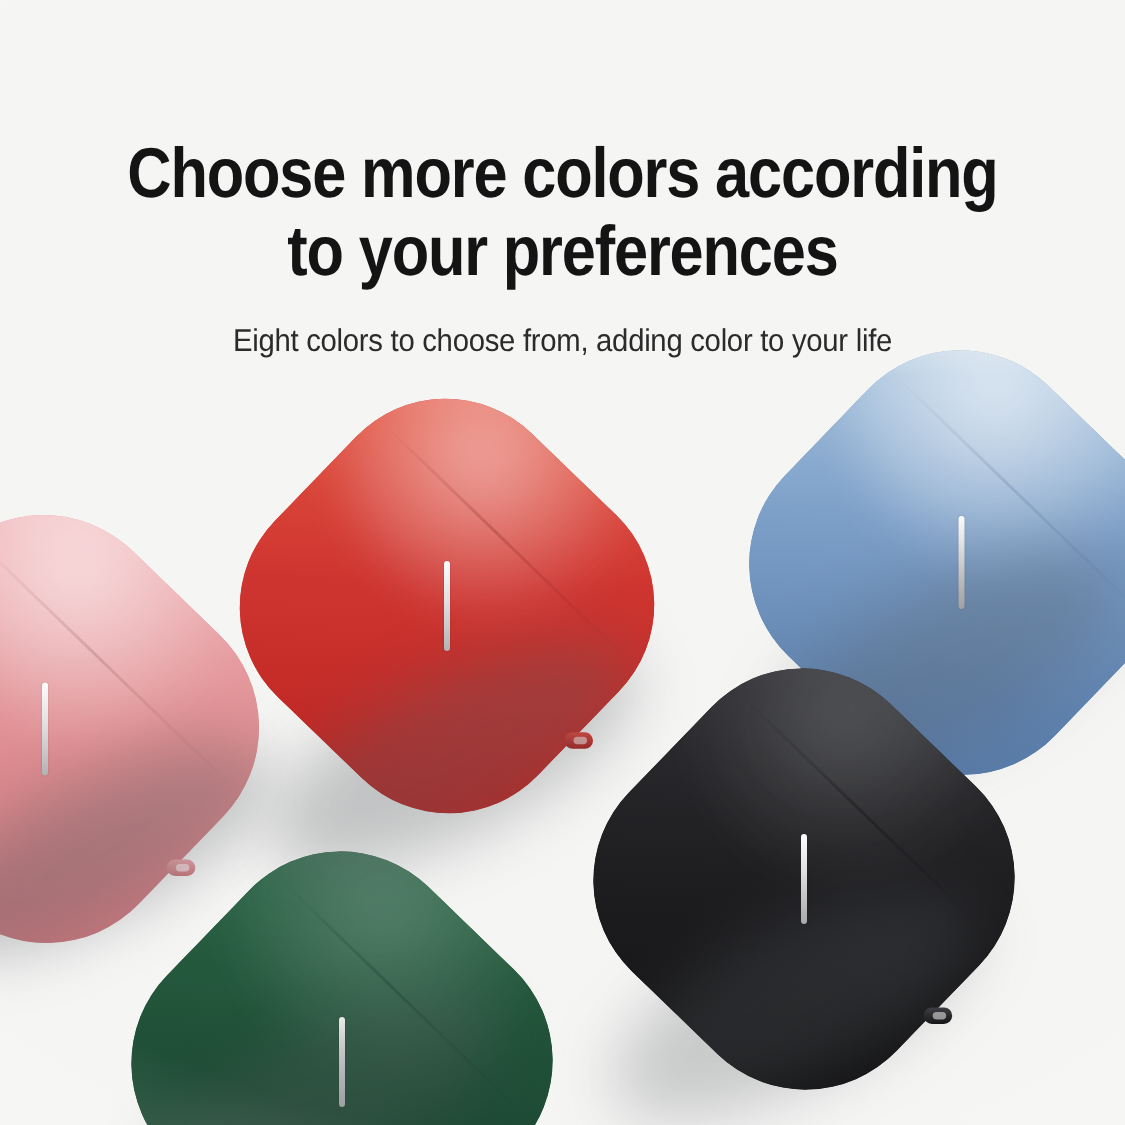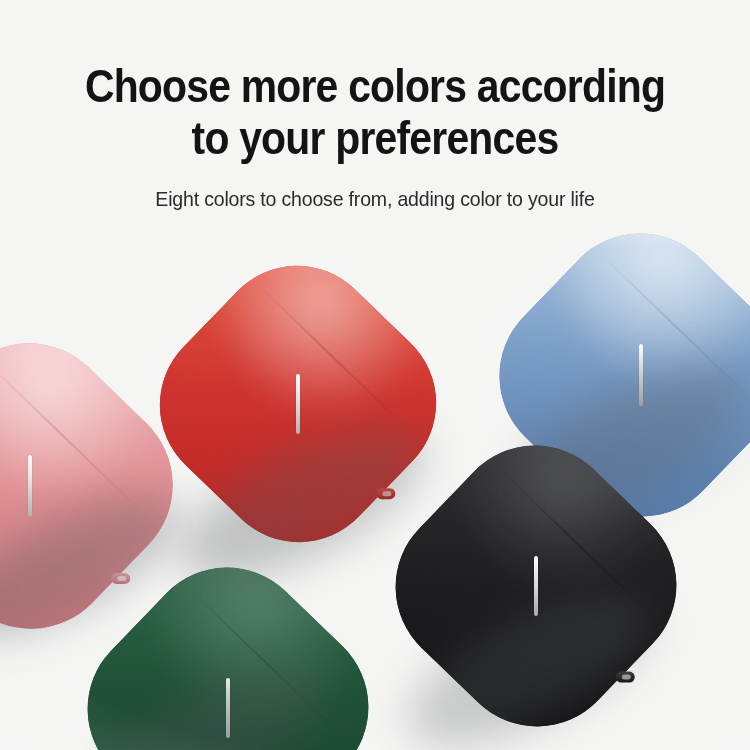--- a/index.html
+++ b/index.html
@@ -21,21 +21,21 @@
     width:750px; height:750px;
     background:#f5f5f4;
     overflow:hidden;
   }
 
   
   .text-block {
     position:absolute;
     top:0; left:0;
     width:750px;
-    padding-top:60px;
+    padding-top:89px;
     text-align:center;
     z-index:40;
   }
 
   .headline {
     font-family:"Liberation Sans", sans-serif;
     font-weight:bold;
     font-size:47px;
     line-height:52px;
     letter-spacing:-0.9px;

